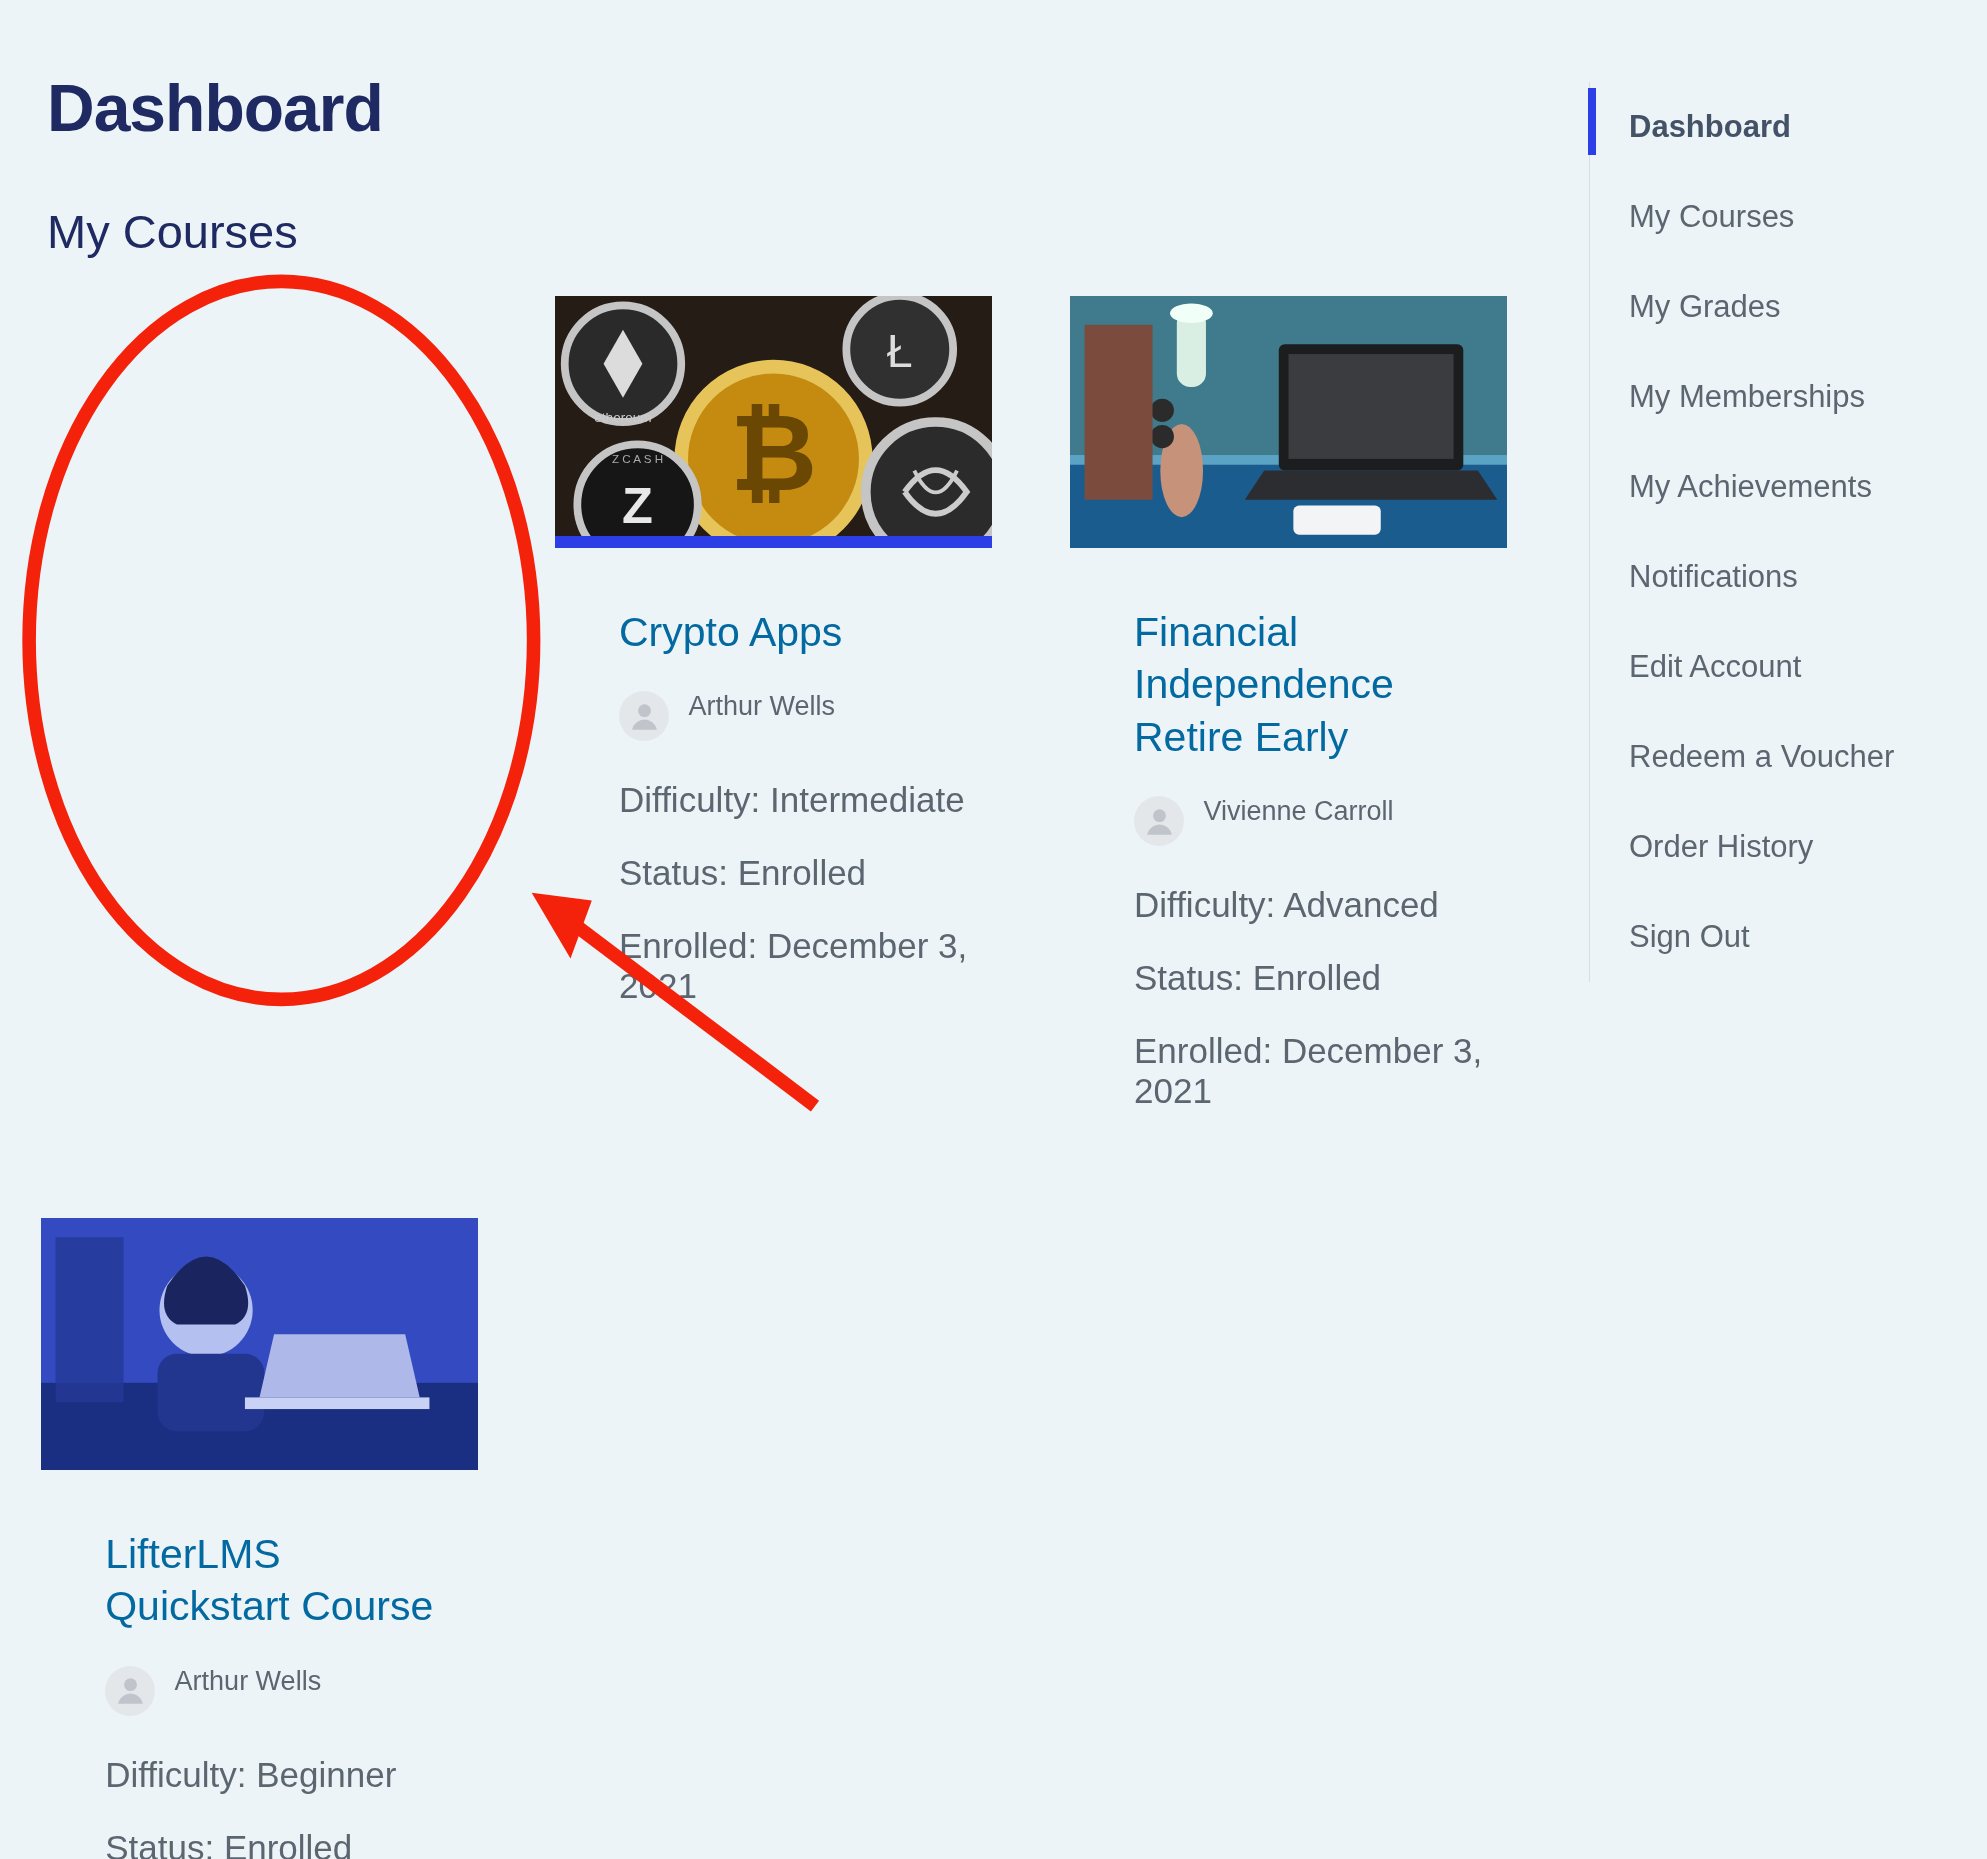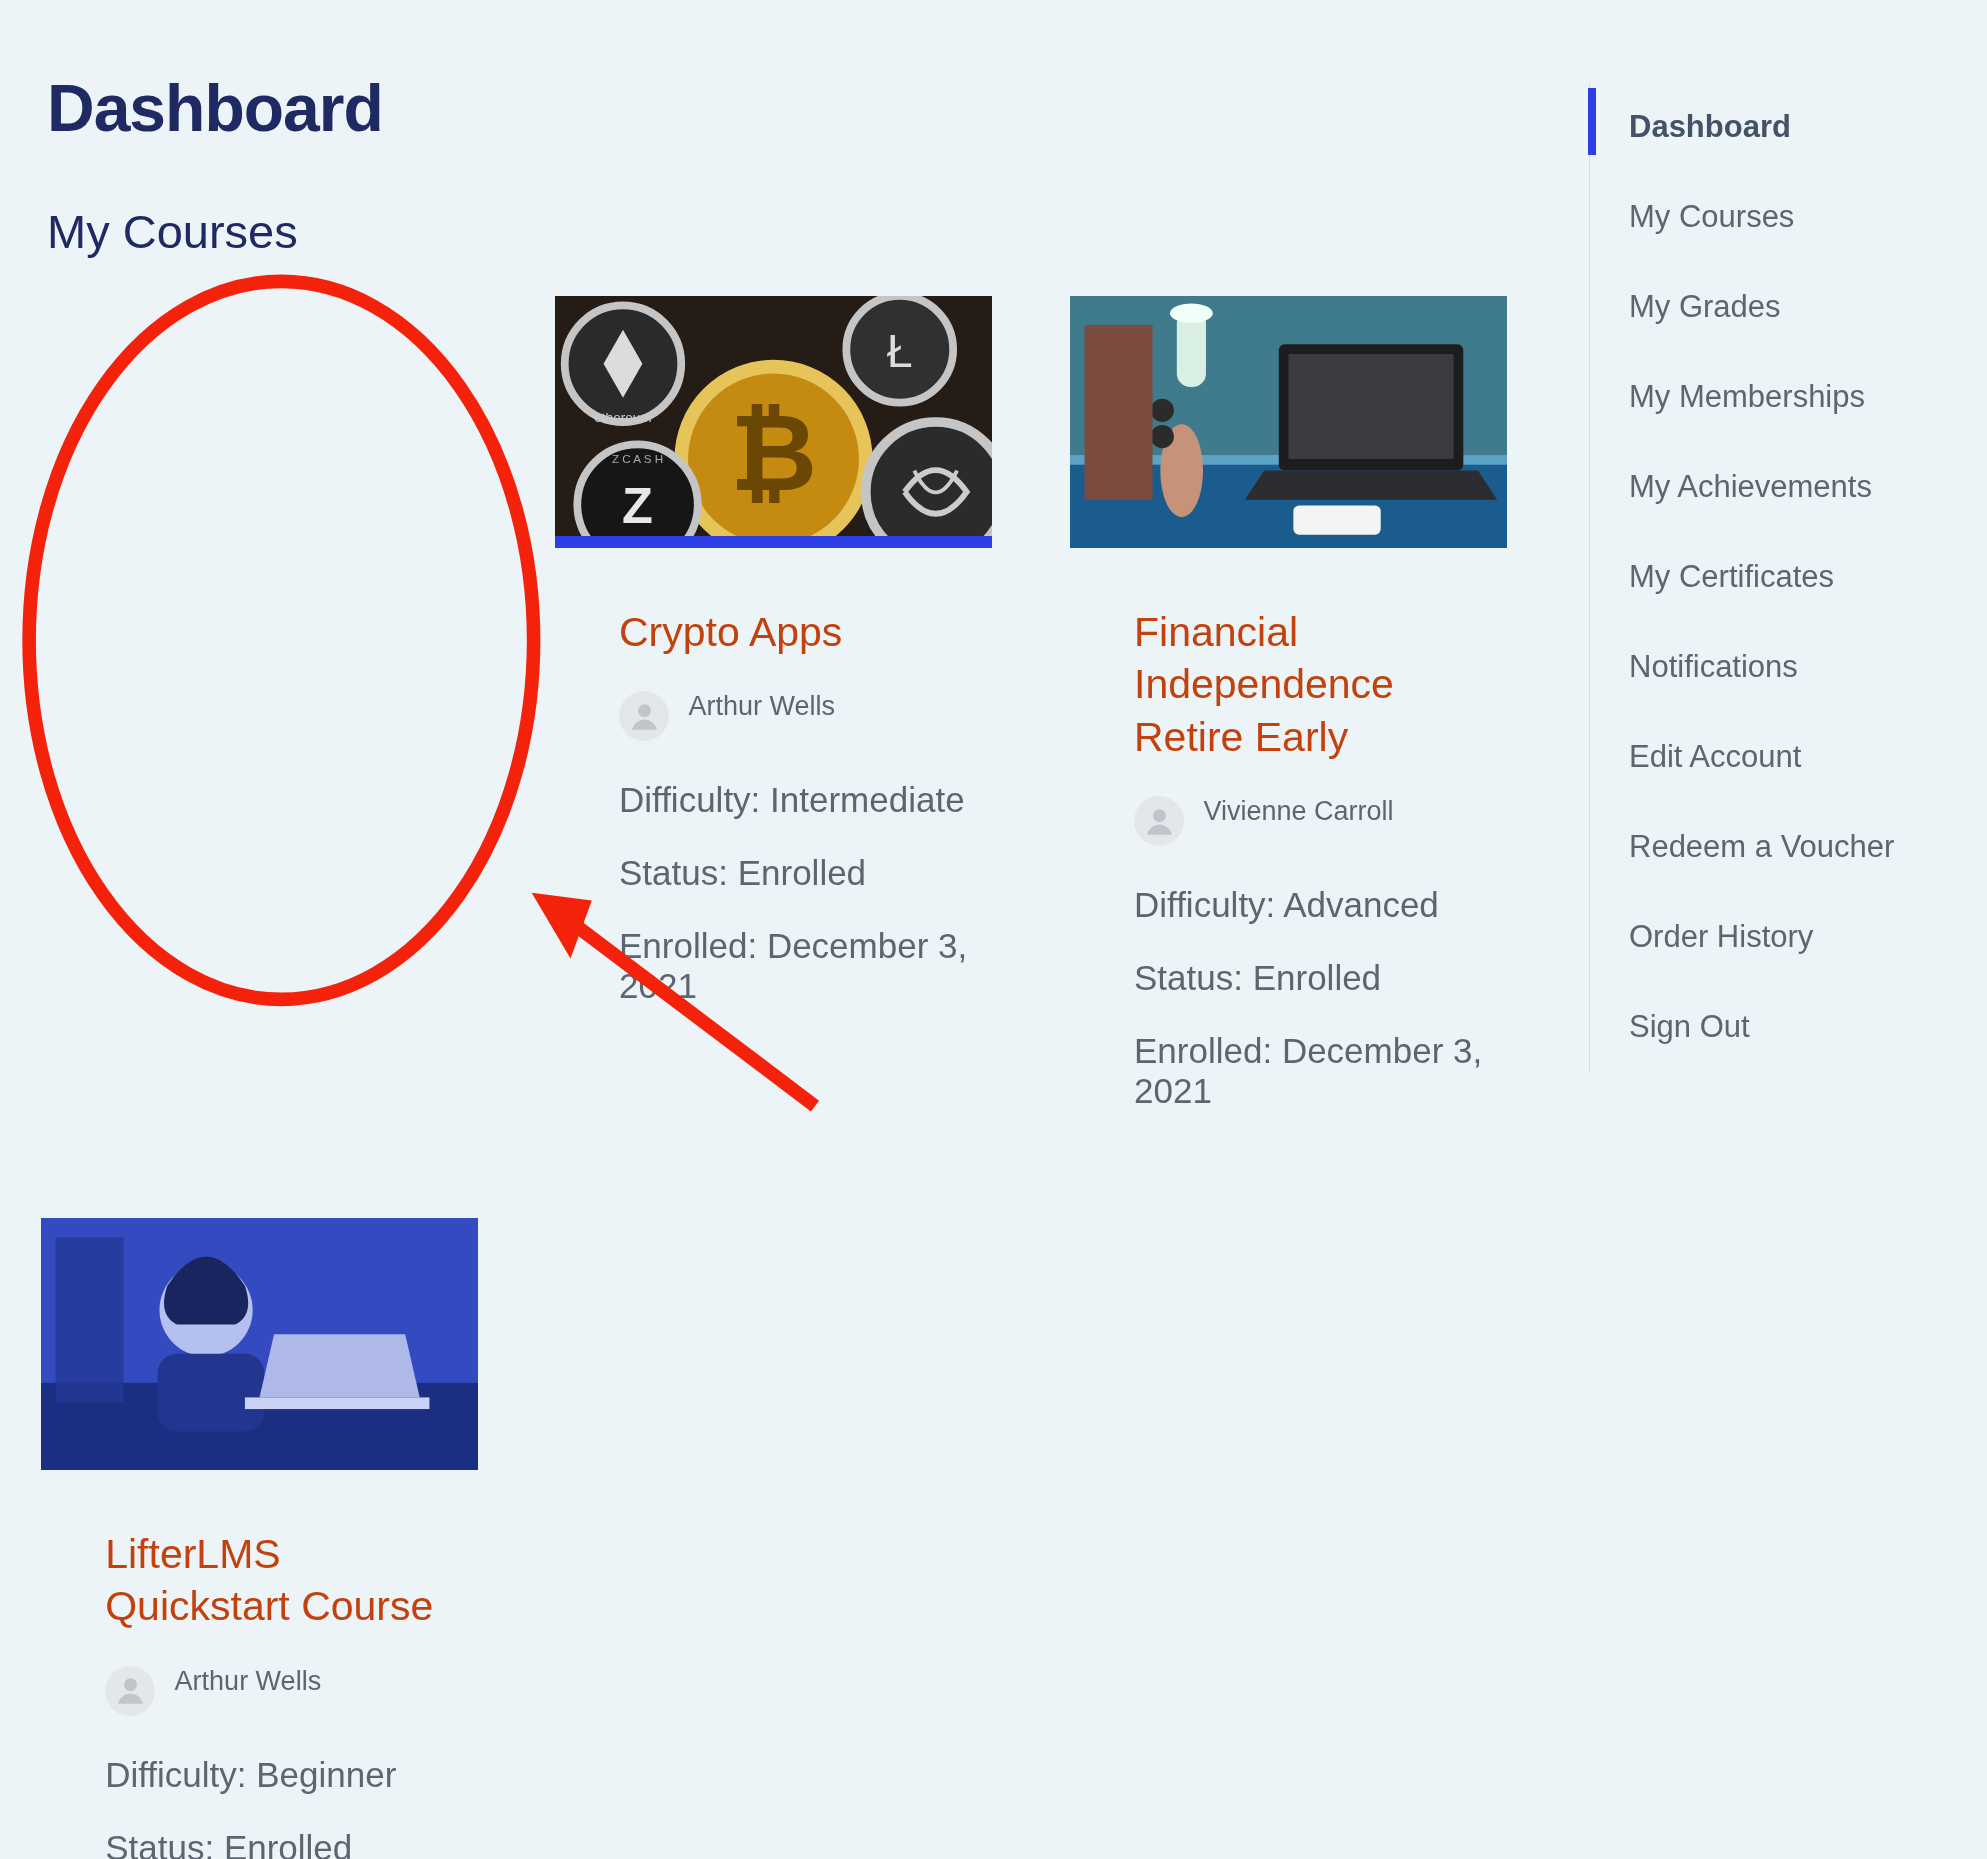--- a/index.html
+++ b/index.html
@@ -83,21 +83,21 @@
     width: 100%;
     background: #d2d7df;
   }
   .progress-fill {
     height: 100%;
     background: #2c3fe6;
   }
   .course-body { padding: 58px 9.7px 0 64px; }
   .course-title {
     font-size: 41px;
-    color: #c2410c;
+    color: #0369a1;
     font-weight: 500;
     line-height: 1.28;
     margin-bottom: 33px;
   }
   .author-row {
     display: flex;
     align-items: flex-start;
     gap: 19.4px;
     margin-bottom: 39px;
   }
@@ -128,21 +128,20 @@
 </style>
 </head>
 <body>
 
 <nav class="sidebar">
   <div class="sidebar-item active">Dashboard</div>
   <div class="sidebar-item">My Courses</div>
   <div class="sidebar-item">My Grades</div>
   <div class="sidebar-item">My Memberships</div>
   <div class="sidebar-item">My Achievements</div>
-  <div class="sidebar-item">My Certificates</div>
   <div class="sidebar-item">Notifications</div>
   <div class="sidebar-item">Edit Account</div>
   <div class="sidebar-item">Redeem a Voucher</div>
   <div class="sidebar-item">Order History</div>
   <div class="sidebar-item">Sign Out</div>
 </nav>
 
 <main class="main">
   <h1 class="page-title">Dashboard</h1>
   <h2 class="section-title">My Courses</h2>

